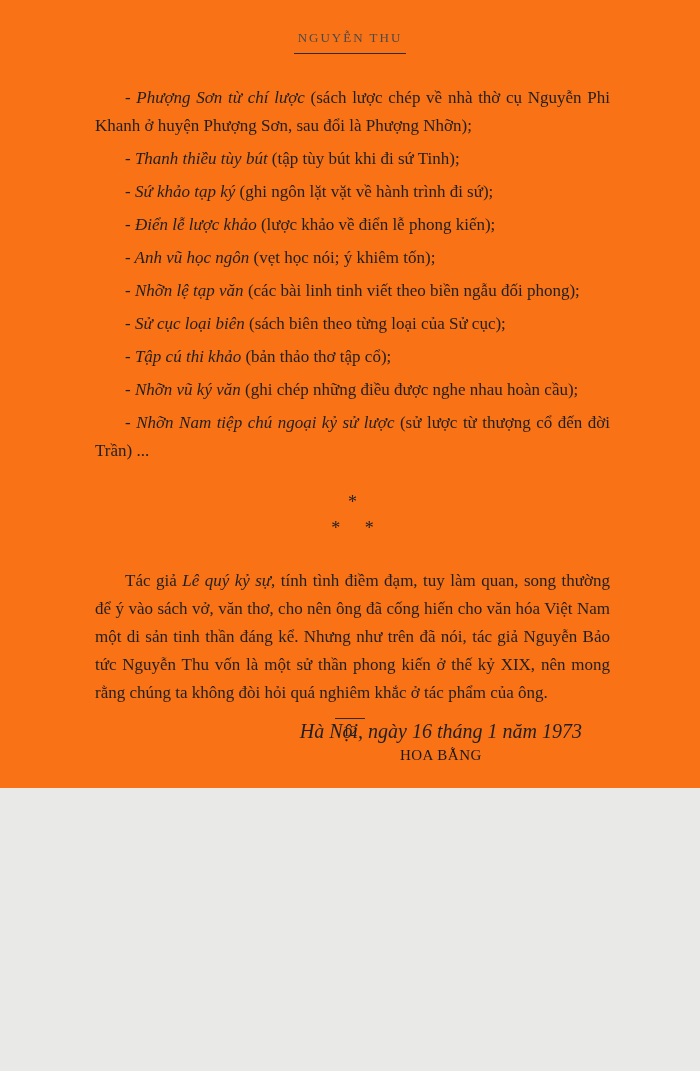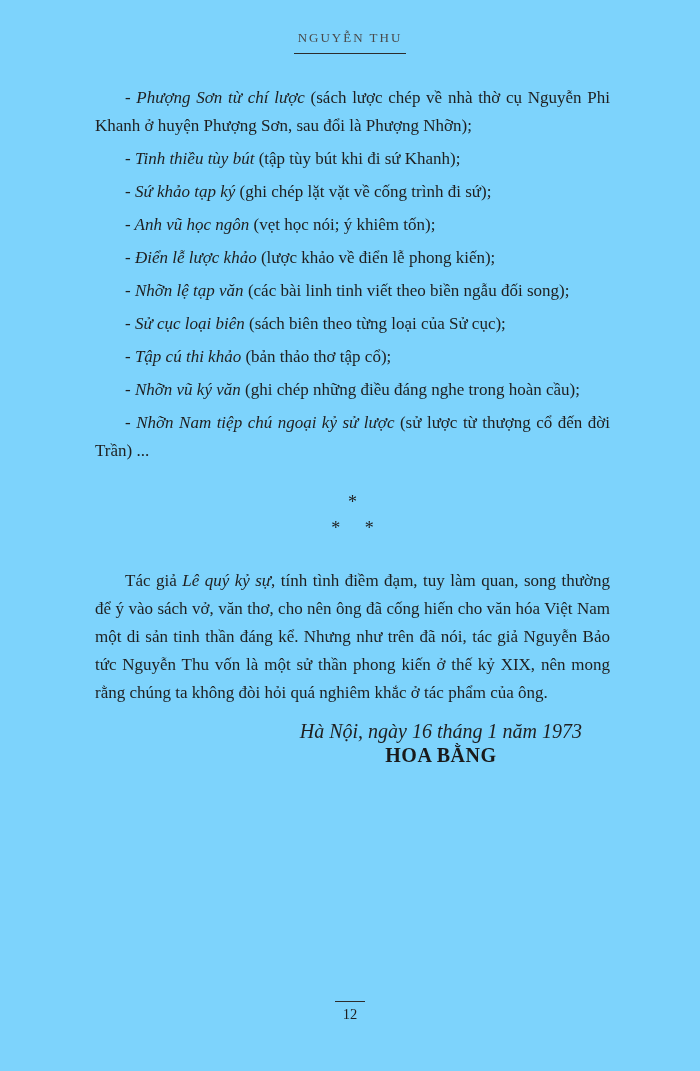--- a/index.html
+++ b/index.html
@@ -3,23 +3,23 @@
 <meta charset="utf-8">
 <style>
   html, body {
     margin: 0;
     padding: 0;
     background: #e9e9e7;
   }
   .page {
     position: relative;
     width: 700px;
-    height: 1071px;
+    height: 788px;
     margin: 0 auto;
-    background: #7dd3fc;
+    background: #f97316;
     color: #222;
     font-family: "Liberation Serif", "DejaVu Serif", serif;
     box-sizing: border-box;
     overflow: hidden;
   }
   
   .running-head {
     margin-top: 30px;
     text-align: center;
     font-size: 13px;
@@ -74,22 +74,22 @@
     width: fit-content;
     margin-left: auto;
   }
   .dateline {
     font-style: italic;
     font-size: 20px;
     line-height: 24px;
     color: #1f1f1f;
   }
   .author {
-    font-weight: bold;
-    font-size: 20px;
+    font-weight: normal;
+    font-size: 15px;
     letter-spacing: 0.5px;
     line-height: 24px;
     color: #1a1a1a;
   }
   
   .folio {
     position: absolute;
     left: 0;
     right: 0;
     bottom: 48px;
@@ -111,28 +111,28 @@
 <div class="page">
 
   <header>
     <div class="running-head">NGUYỄN THU</div>
     <div class="head-rule"></div>
   </header>
 
   <main class="content">
 
     <p class="work-item"><em>- Phượng Sơn từ chí lược </em><span>(sách lược chép về nhà thờ cụ Nguyễn Phi Khanh ở huyện Phượng Sơn, sau đổi là Phượng Nhỡn);</span></p>
-    <p class="work-item"><em>- Tinh thiều tùy bút </em><span>(tập tùy bút khi đi sứ Khanh);</span></p>
-    <p class="work-item"><em>- Sứ khảo tạp ký </em><span>(ghi chép lặt vặt về cống trình đi sứ);</span></p>
+    <p class="work-item"><em>- Thanh thiều tùy bút </em><span>(tập tùy bút khi đi sứ Tinh);</span></p>
+    <p class="work-item"><em>- Sứ khảo tạp ký </em><span>(ghi ngôn lặt vặt về hành trình đi sứ);</span></p>
+    <p class="work-item"><em>- Điển lễ lược khảo </em><span>(lược khảo về điển lễ phong kiến);</span></p>
     <p class="work-item"><em>- Anh vũ học ngôn </em><span>(vẹt học nói; ý khiêm tốn);</span></p>
-    <p class="work-item"><em>- Điển lễ lược khảo </em><span>(lược khảo về điển lễ phong kiến);</span></p>
-    <p class="work-item"><em>- Nhỡn lệ tạp văn </em><span>(các bài linh tinh viết theo biền ngẫu đối song);</span></p>
+    <p class="work-item"><em>- Nhỡn lệ tạp văn </em><span>(các bài linh tinh viết theo biền ngẫu đối phong);</span></p>
     <p class="work-item"><em>- Sử cục loại biên </em><span>(sách biên theo từng loại của Sử cục);</span></p>
     <p class="work-item"><em>- Tập cú thi khảo </em><span>(bản thảo thơ tập cổ);</span></p>
-    <p class="work-item"><em>- Nhỡn vũ ký văn </em><span>(ghi chép những điều đáng nghe trong hoàn cầu);</span></p>
+    <p class="work-item"><em>- Nhỡn vũ ký văn </em><span>(ghi chép những điều được nghe nhau hoàn cầu);</span></p>
     <p class="work-item"><em>- Nhỡn Nam tiệp chú ngoại kỷ sử lược </em><span>(sử lược từ thượng cổ đến đời Trần) ...</span></p>
 
     <div class="separator">
       <div class="star-row-1">*</div>
       <div class="star-row-2">* *</div>
     </div>
 
     <p class="closing"><span>Tác giả </span><em>Lê quý kỷ sự</em><span>, tính tình điềm đạm, tuy làm quan, song thường để ý vào sách vở, văn thơ, cho nên ông đã cống hiến cho văn hóa Việt Nam một di sản tinh thần đáng kể. Nhưng như trên đã nói, tác giả Nguyễn Bảo tức Nguyễn Thu vốn là một sử thần phong kiến ở thế kỷ XIX, nên mong rằng chúng ta không đòi hỏi quá nghiêm khắc ở tác phẩm của ông.</span></p>
 
     <div class="signature">

